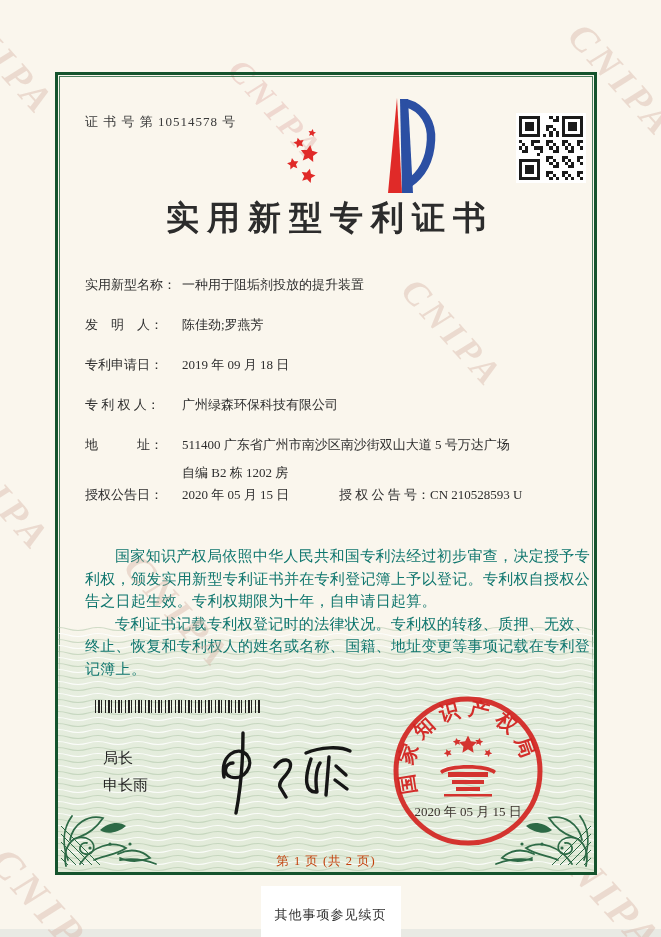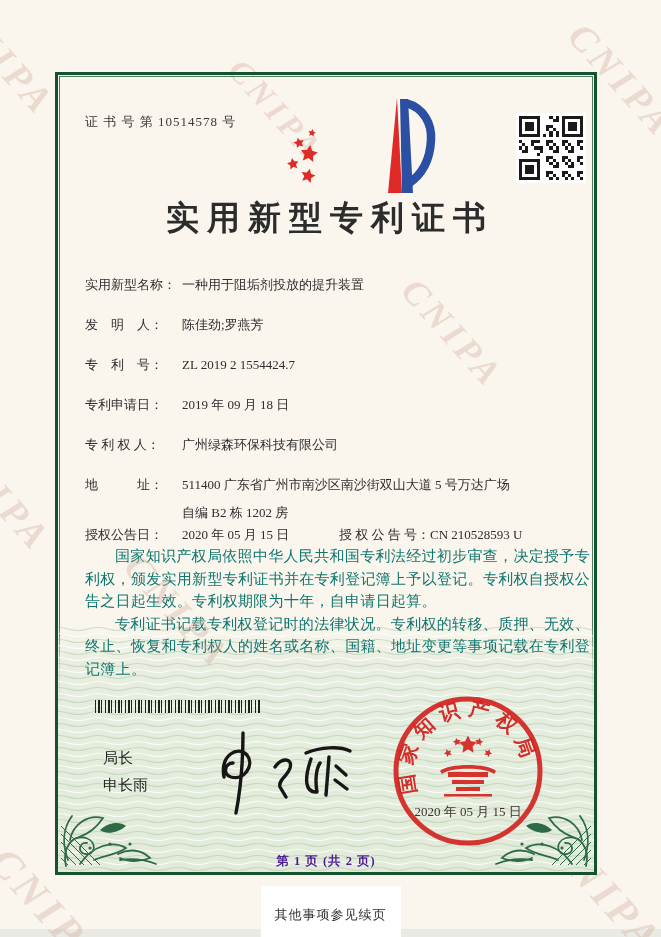--- a/index.html
+++ b/index.html
@@ -77,21 +77,21 @@
     position:absolute; left:332px; top:728px; width:156px; z-index:5; text-align:center;
     font-size:13px; color:#3b332e; letter-spacing:0px; white-space:nowrap;
   }
 
   .corner-orn { position:absolute; bottom:2px; width:100px; height:80px; z-index:3; }
   .corner-orn.left { left:2px; }
   .corner-orn.right { right:2px; transform:scaleX(-1); }
 
   .page-number {
     position:absolute; left:0; right:0; top:778px; z-index:5; text-align:center;
-    font-size:12.5px; color:#4c1d95; letter-spacing:1px;font-weight:bold;
+    font-size:12.5px; color:#c2410c; letter-spacing:1px;
   }
 
   .cont-note {
     position:absolute; left:50%; top:886px; transform:translateX(-50%); z-index:3;
     background:#ffffff; padding:20px 14px; font-size:13px; color:#333; letter-spacing:1px;
     white-space:nowrap;
   }
 </style>
 </head>
 <body>
@@ -274,23 +274,20 @@
     <div class="title">实用新型专利证书</div>
 
     <div class="fields">
       <div class="frow">
         <span class="lab">实用新型名称：</span><span>一种用于阻垢剂投放的提升装置</span>
       </div>
       <div class="frow">
         <span class="lab">发　明　人：</span><span>陈佳劲;罗燕芳</span>
       </div>
       <div class="frow">
-        <span class="lab">专　利　号：</span><span>ZL 2019 2 1554424.7</span>
-      </div>
-      <div class="frow">
         <span class="lab">专利申请日：</span><span>2019 年 09 月 18 日</span>
       </div>
       <div class="frow">
         <span class="lab">专 利 权 人：</span><span>广州绿森环保科技有限公司</span>
       </div>
       <div class="frow addr">
         <span class="lab">地　　　址：</span><span>511400 广东省广州市南沙区南沙街双山大道 5 号万达广场</span>
       </div>
       <div class="addr-l2">自编 B2 栋 1202 房</div>
       <div class="frow grant" style="margin-top:2px;">

